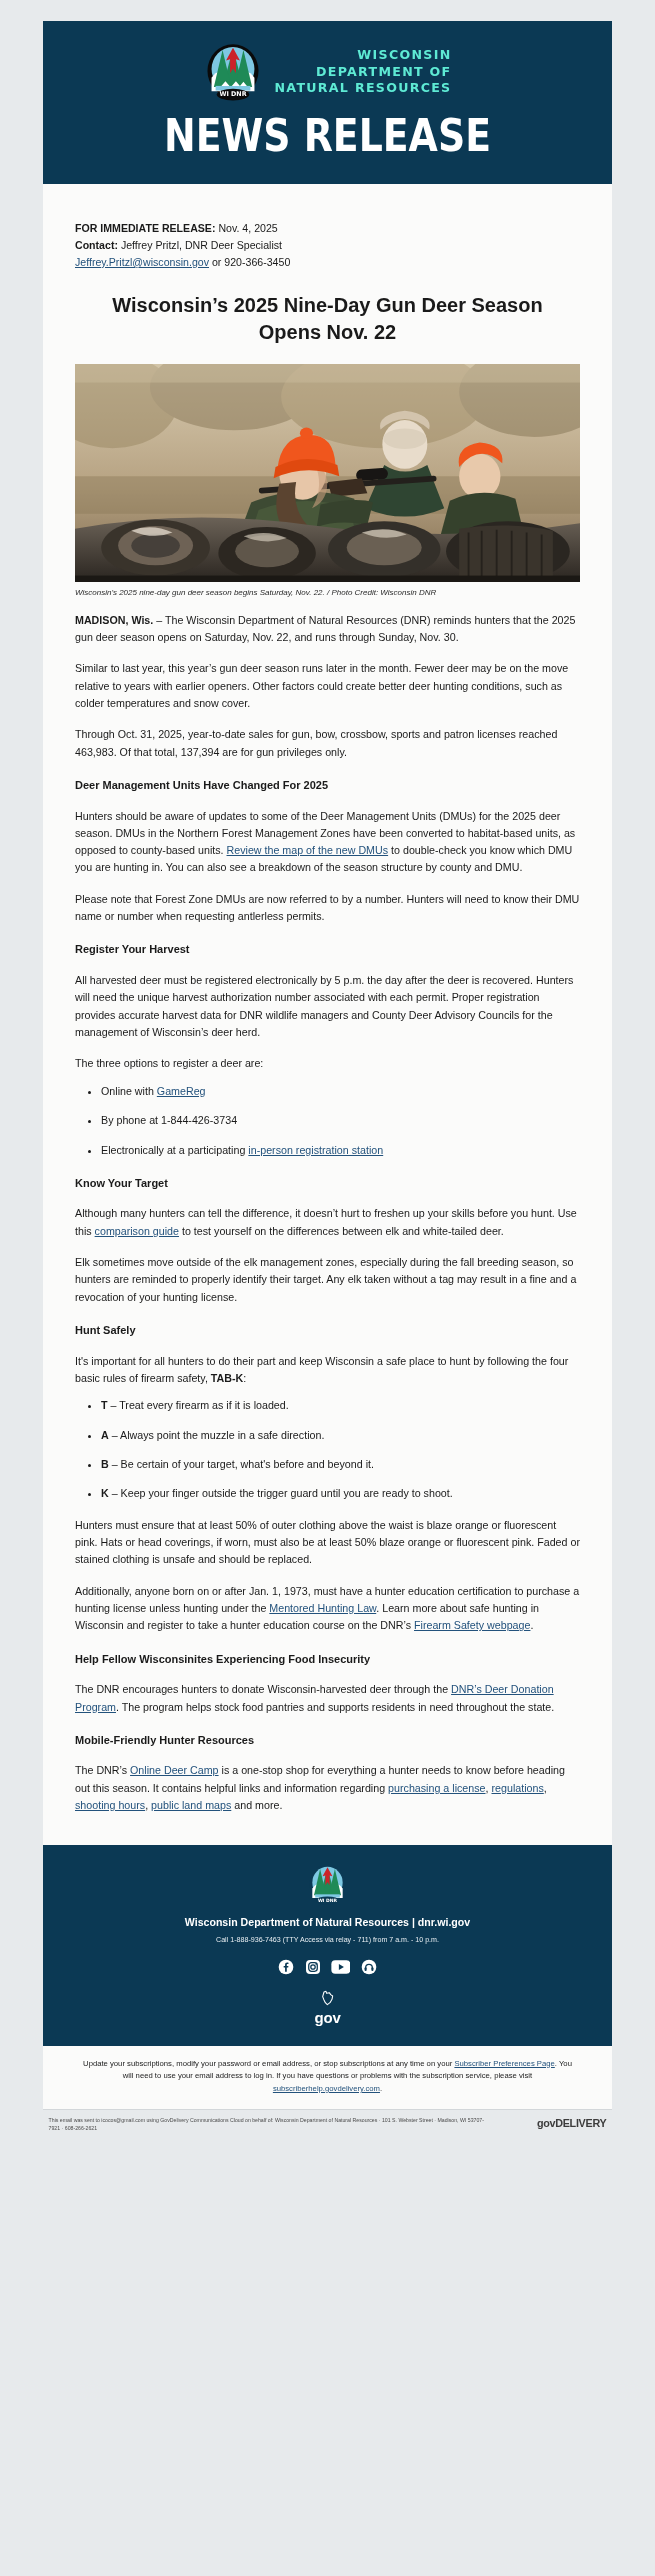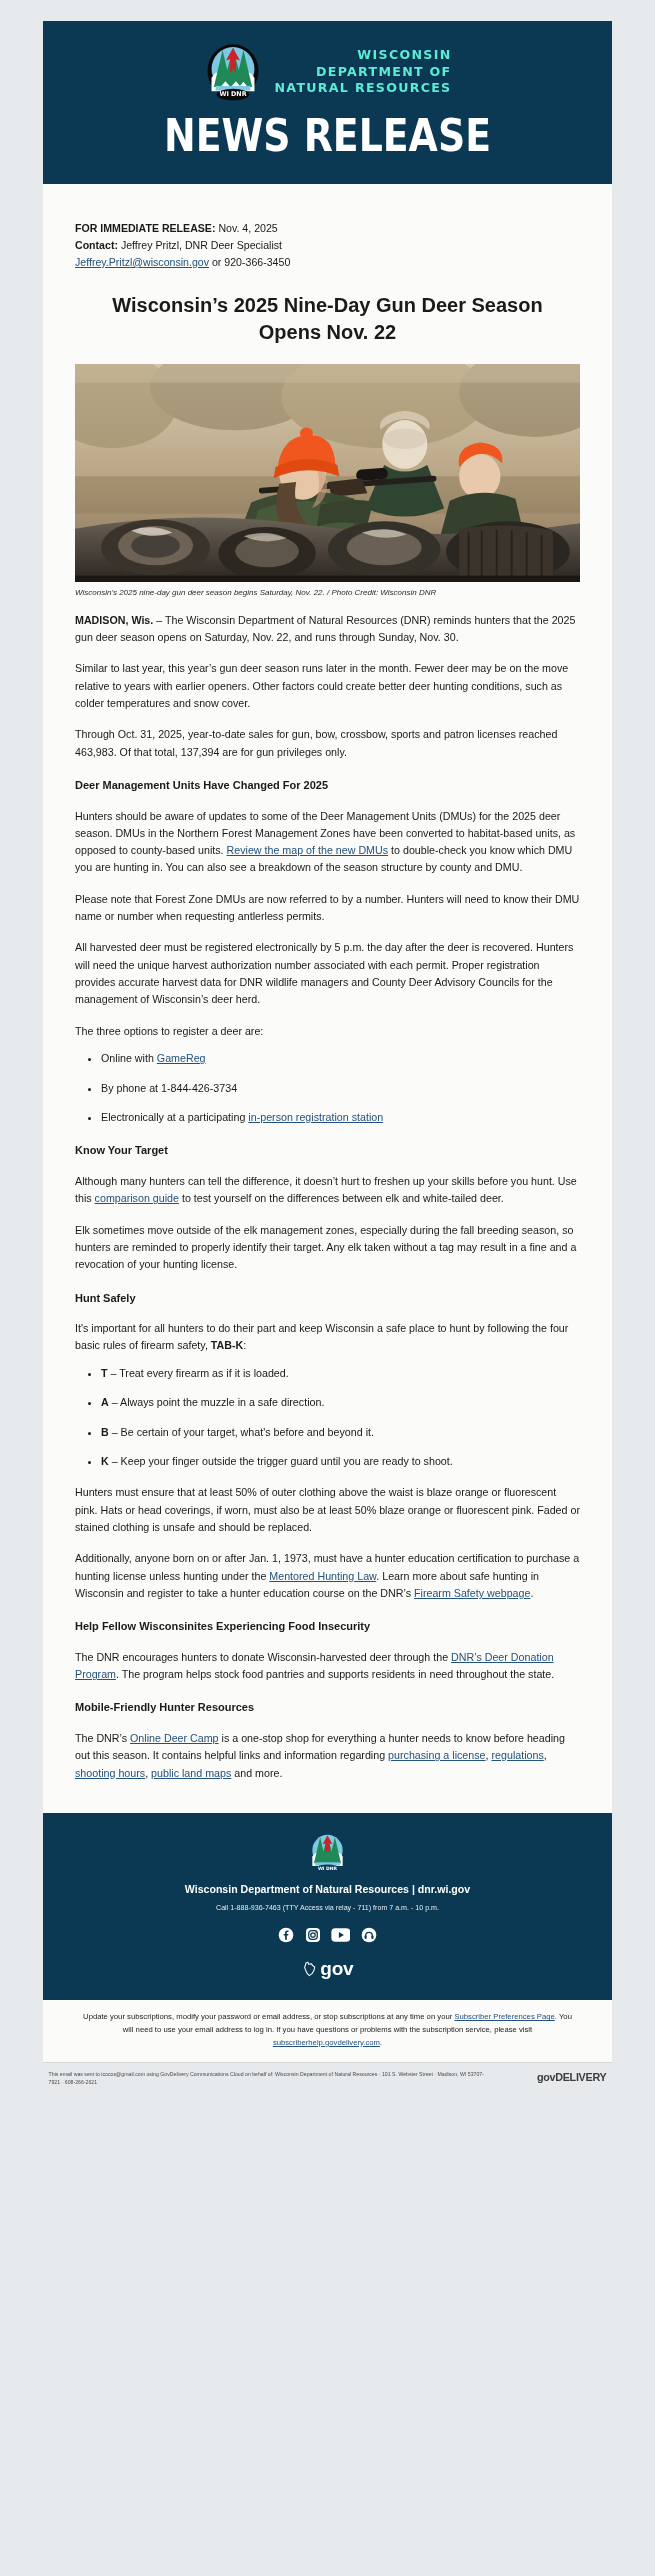--- a/index.html
+++ b/index.html
@@ -68,21 +68,21 @@
   }
   .footer-logo { width:41px; height:41px; margin:0 auto 9.4px auto; position:relative; }
   .footer-title { font-size:10.6px; font-weight:bold; line-height:1.5; }
   .footer-sub { font-size:7.1px; margin-top:4.7px; line-height:1.5; color:#e8eef2; }
   .social {
     display:flex; justify-content:center; gap:10.3px; margin-top:13px; align-items:center;
   }
   .social svg { display:block; }
   .gov-logo {
     margin-top:15px; display:flex; align-items:center; justify-content:center; gap:2.8px;
-    font-size:19px; font-weight:bold; color:#fff; letter-spacing:-0.2px;
+    font-size:15px; font-weight:bold; color:#fff; letter-spacing:-0.2px;flex-direction:column;
   }
 
   .subscribe {
     background:#fbfbfa; padding:11.2px 37px 13px 37px;
     font-size:7.7px; line-height:1.65; color:#222; text-align:center;
   }
 
   .legal {
     width:569px; margin:0 auto; padding:7.5px 5.6px 15px 5.6px;
     display:flex; justify-content:space-between; align-items:flex-start; gap:9.4px;
@@ -231,20 +231,21 @@
 
       <p class="t">Similar to last year, this year’s gun deer season runs later in the month. Fewer deer may be on the move relative to years with earlier openers. Other factors could create better deer hunting conditions, such as colder temperatures and snow cover.</p>
       <p class="t">Through Oct. 31, 2025, year-to-date sales for gun, bow, crossbow, sports and patron licenses reached 463,983. Of that total, 137,394 are for gun privileges only.</p>
 
       <h3 class="sub">Deer Management Units Have Changed For 2025</h3>
       <p class="t">
         <span>Hunters should be aware of updates to some of the Deer Management Units (DMUs) for the 2025 deer season. DMUs in the Northern Forest Management Zones have been converted to habitat-based units, as opposed to county-based units. </span><span class="lnk">Review the map of the new DMUs</span><span> to double-check you know which DMU you are hunting in. You can also see a breakdown of the season structure by county and DMU.</span>
       </p>
       <p class="t">Please note that Forest Zone DMUs are now referred to by a number. Hunters will need to know their DMU name or number when requesting antlerless permits.</p>
 
+      <h3 class="sub">Register Your Harvest</h3>
       <p class="t">All harvested deer must be registered electronically by 5 p.m. the day after the deer is recovered. Hunters will need the unique harvest authorization number associated with each permit. Proper registration provides accurate harvest data for DNR wildlife managers and County Deer Advisory Councils for the management of Wisconsin’s deer herd.</p>
       <p class="t">The three options to register a deer are:</p>
       <ul class="bl">
         <li>
           <span>Online with </span><span class="lnk">GameReg</span>
         </li>
         <li>
           <span>By phone at 1-844-426-3734</span>
         </li>
         <li>

